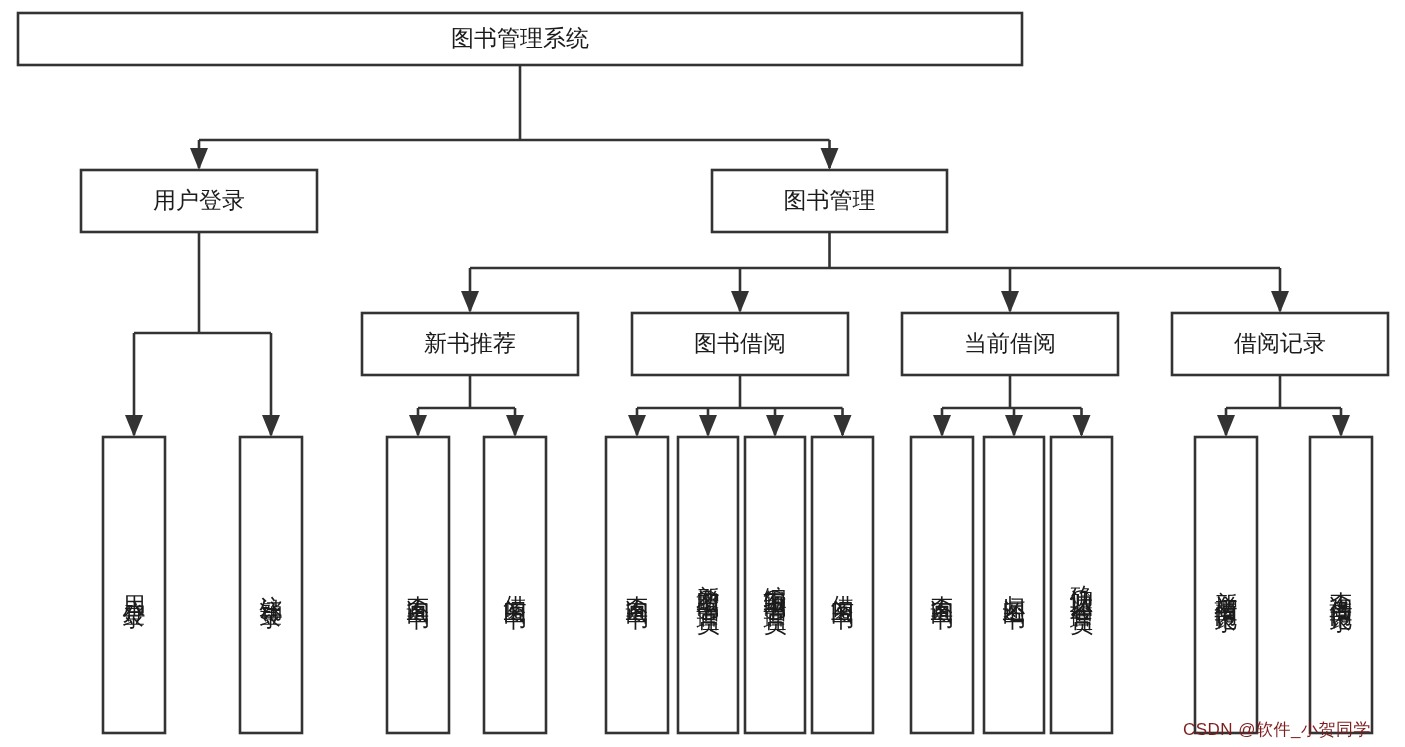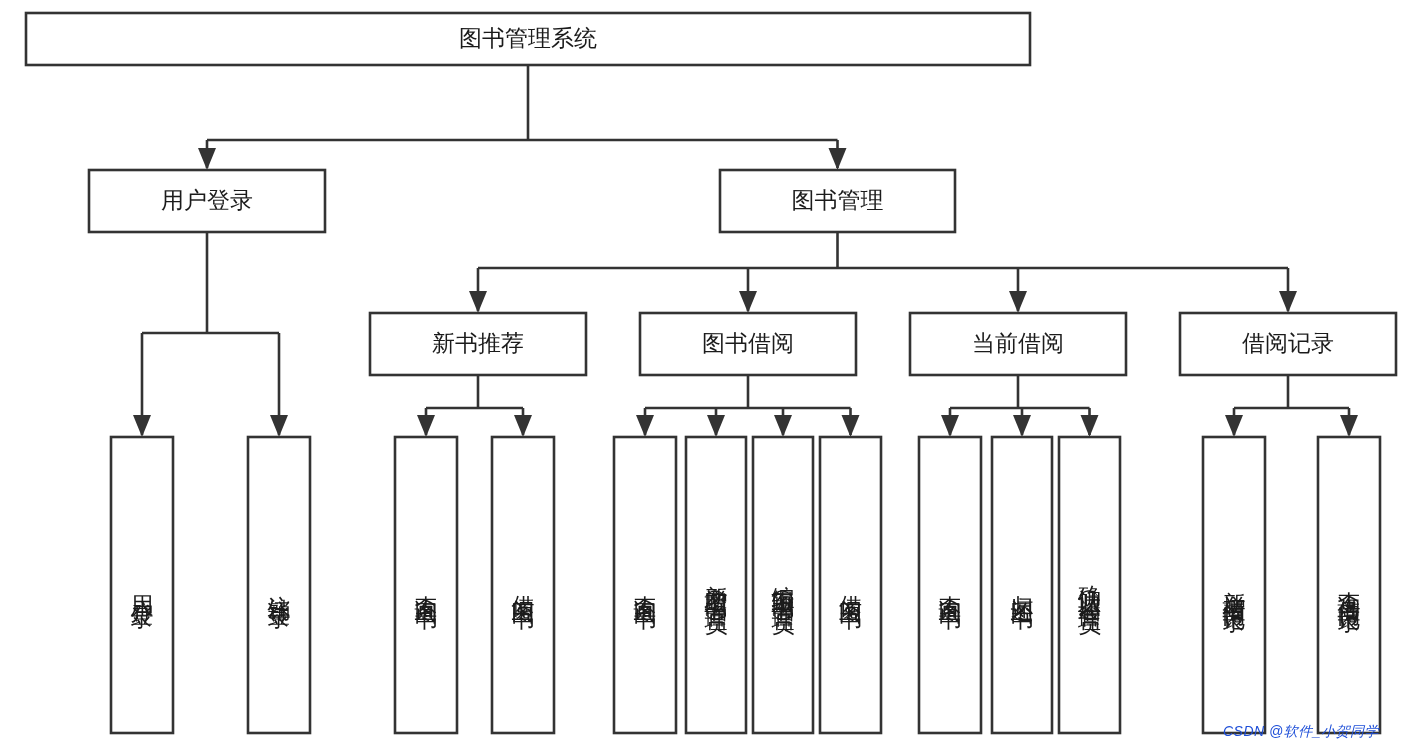--- a/index.html
+++ b/index.html
@@ -11,21 +11,20 @@
     width: 1405px;
     height: 747px;
     font-family: "Liberation Sans", "DejaVu Sans", sans-serif;
     overflow: hidden;
   }
   #diagram-root {
     position: relative;
     width: 1379px;
     height: 747px;
     background: #ffffff;
-    margin-left: 8px;
   }
   svg#tree-svg {
     position: absolute;
     top: 0;
     left: 0;
     width: 1405px;
     height: 747px;
   }
   .node-box {
     fill: #ffffff;
@@ -62,25 +61,24 @@
     display: flex;
     align-items: center;
     justify-content: center;
     pointer-events: none;
   }
   .watermark {
     position: absolute;
     right: 8px;
     bottom: 6px;
     font-family: "Liberation Sans", "DejaVu Sans", sans-serif;
-    font-size: 14px;
-    color: #1d4ed8;
+    font-size: 17px;
+    color: #7f1d1d;
     letter-spacing: 0.5px;
     white-space: nowrap;
-    font-style: italic;
   }
 </style>
 </head>
 <body>
 
 <div id="diagram-root">
 
   <svg id="tree-svg" viewBox="0 0 1405 747">
     <defs></defs>
     <g id="connectors-layer">

